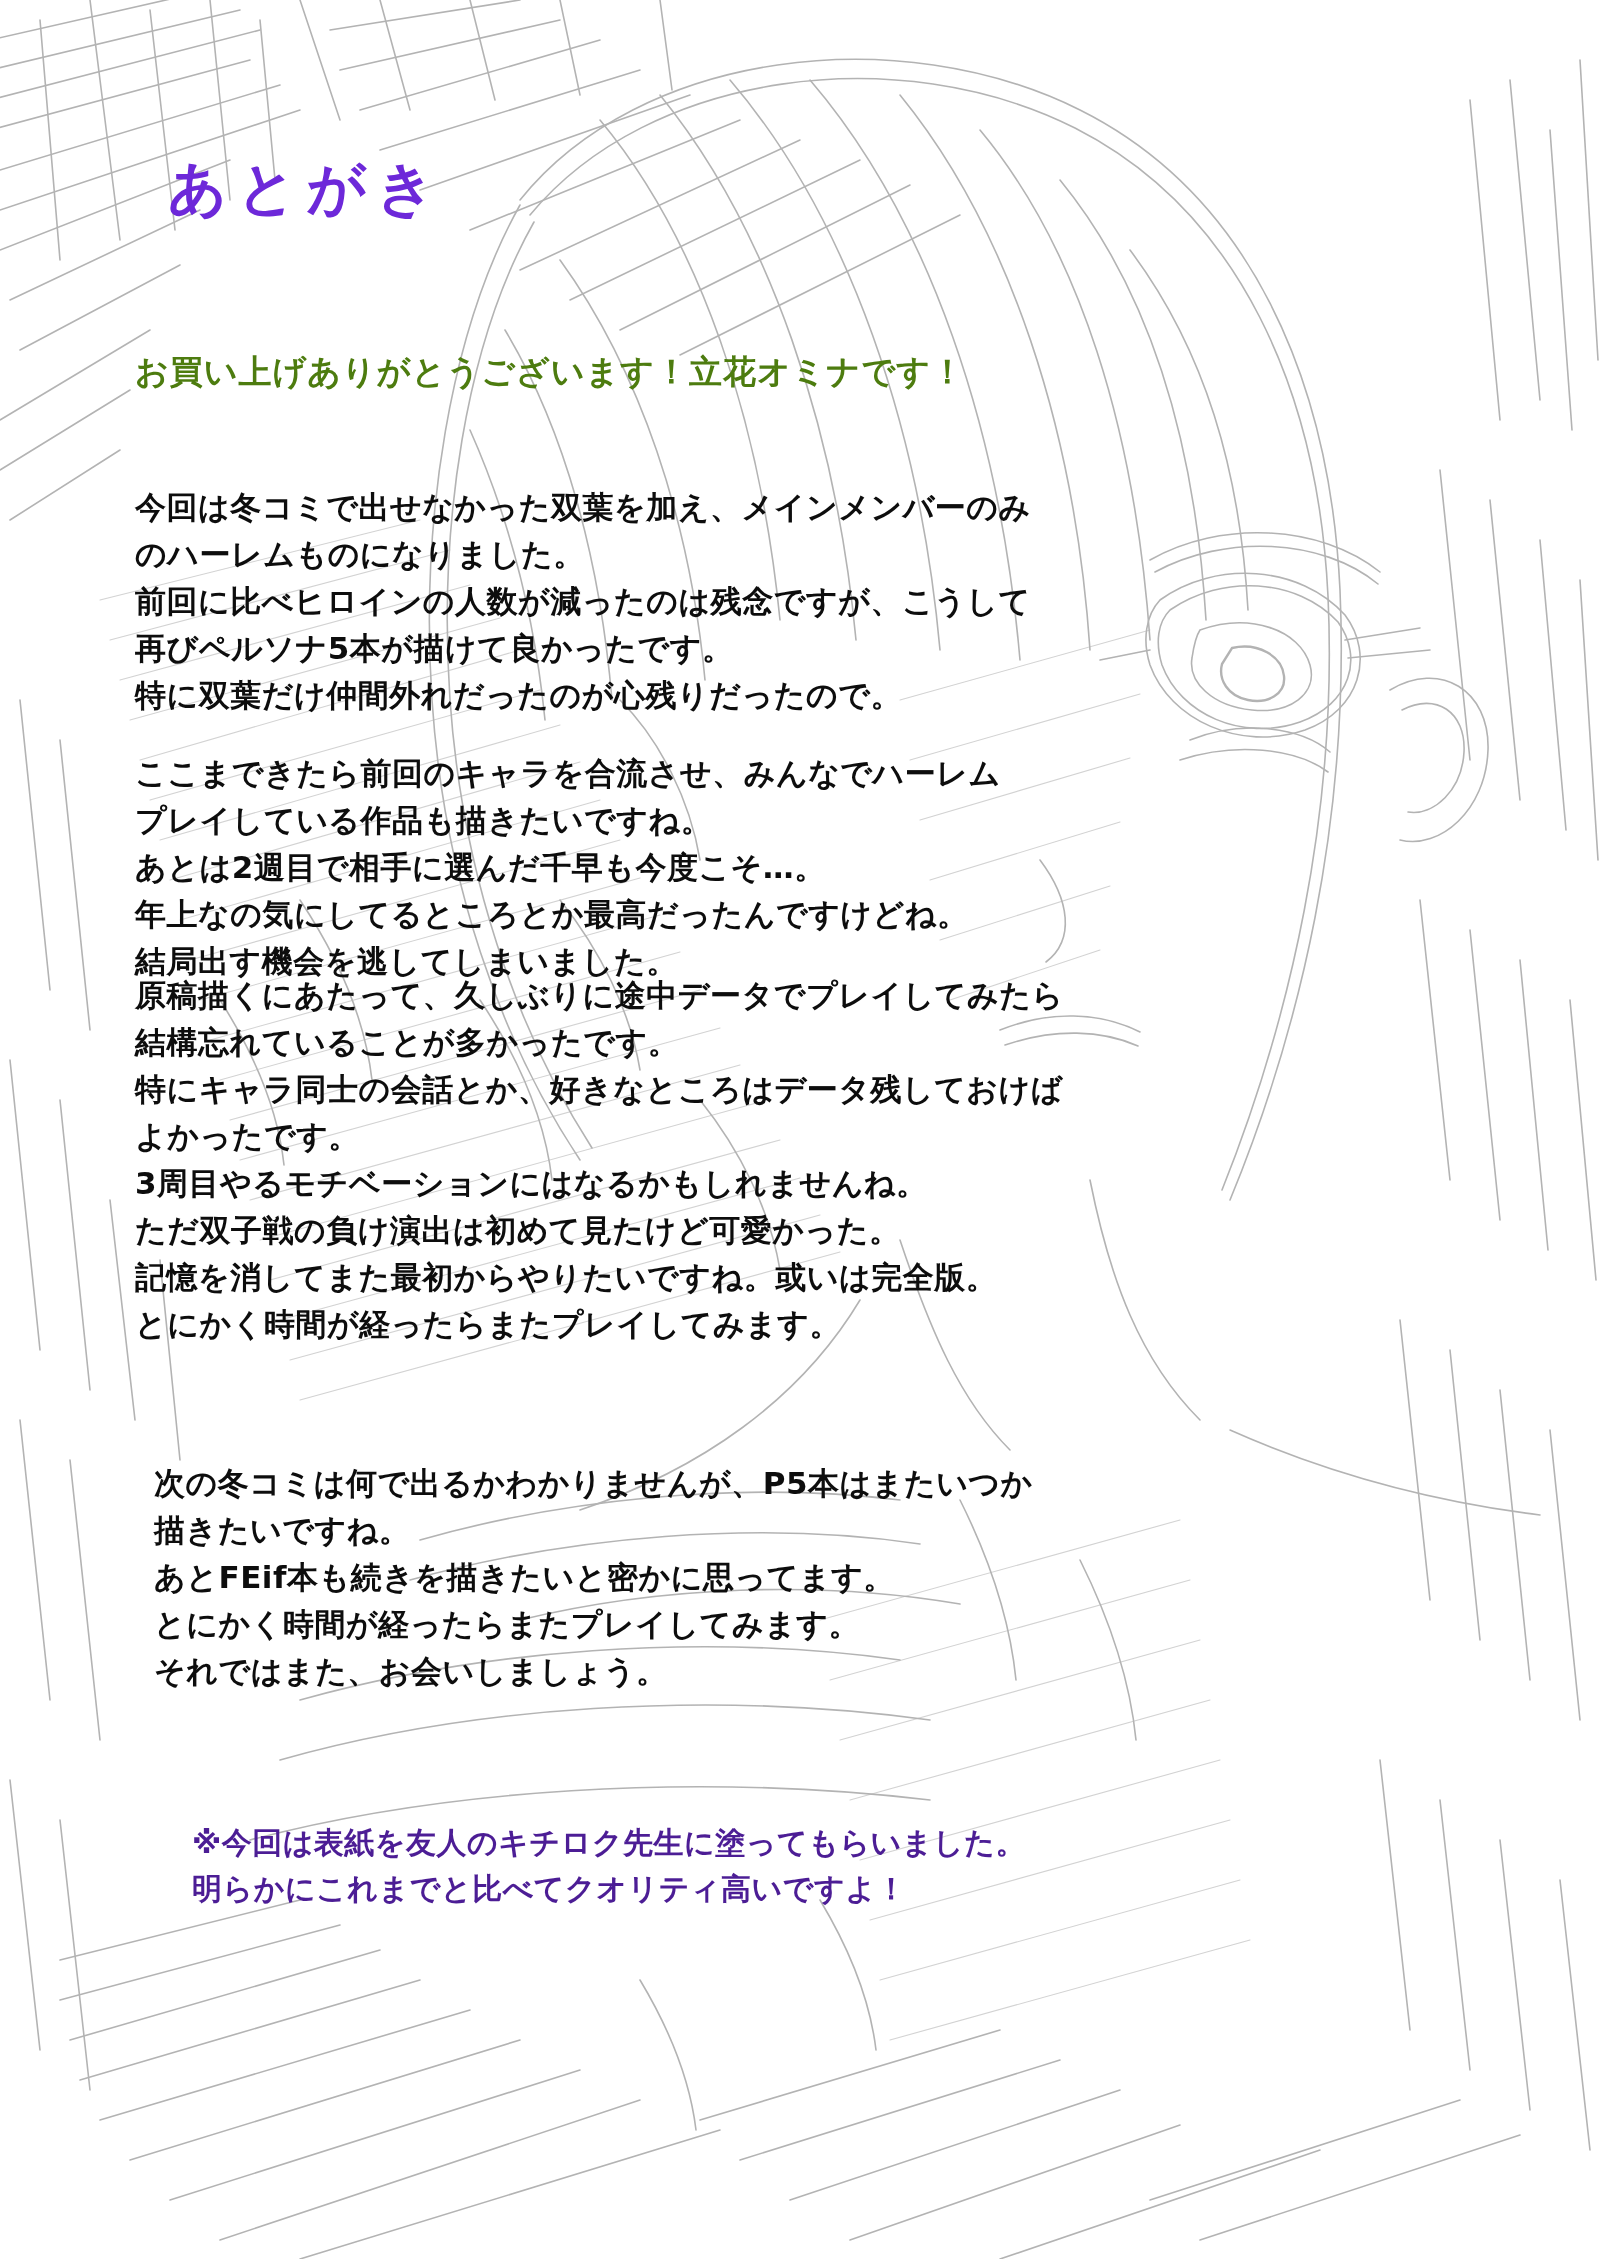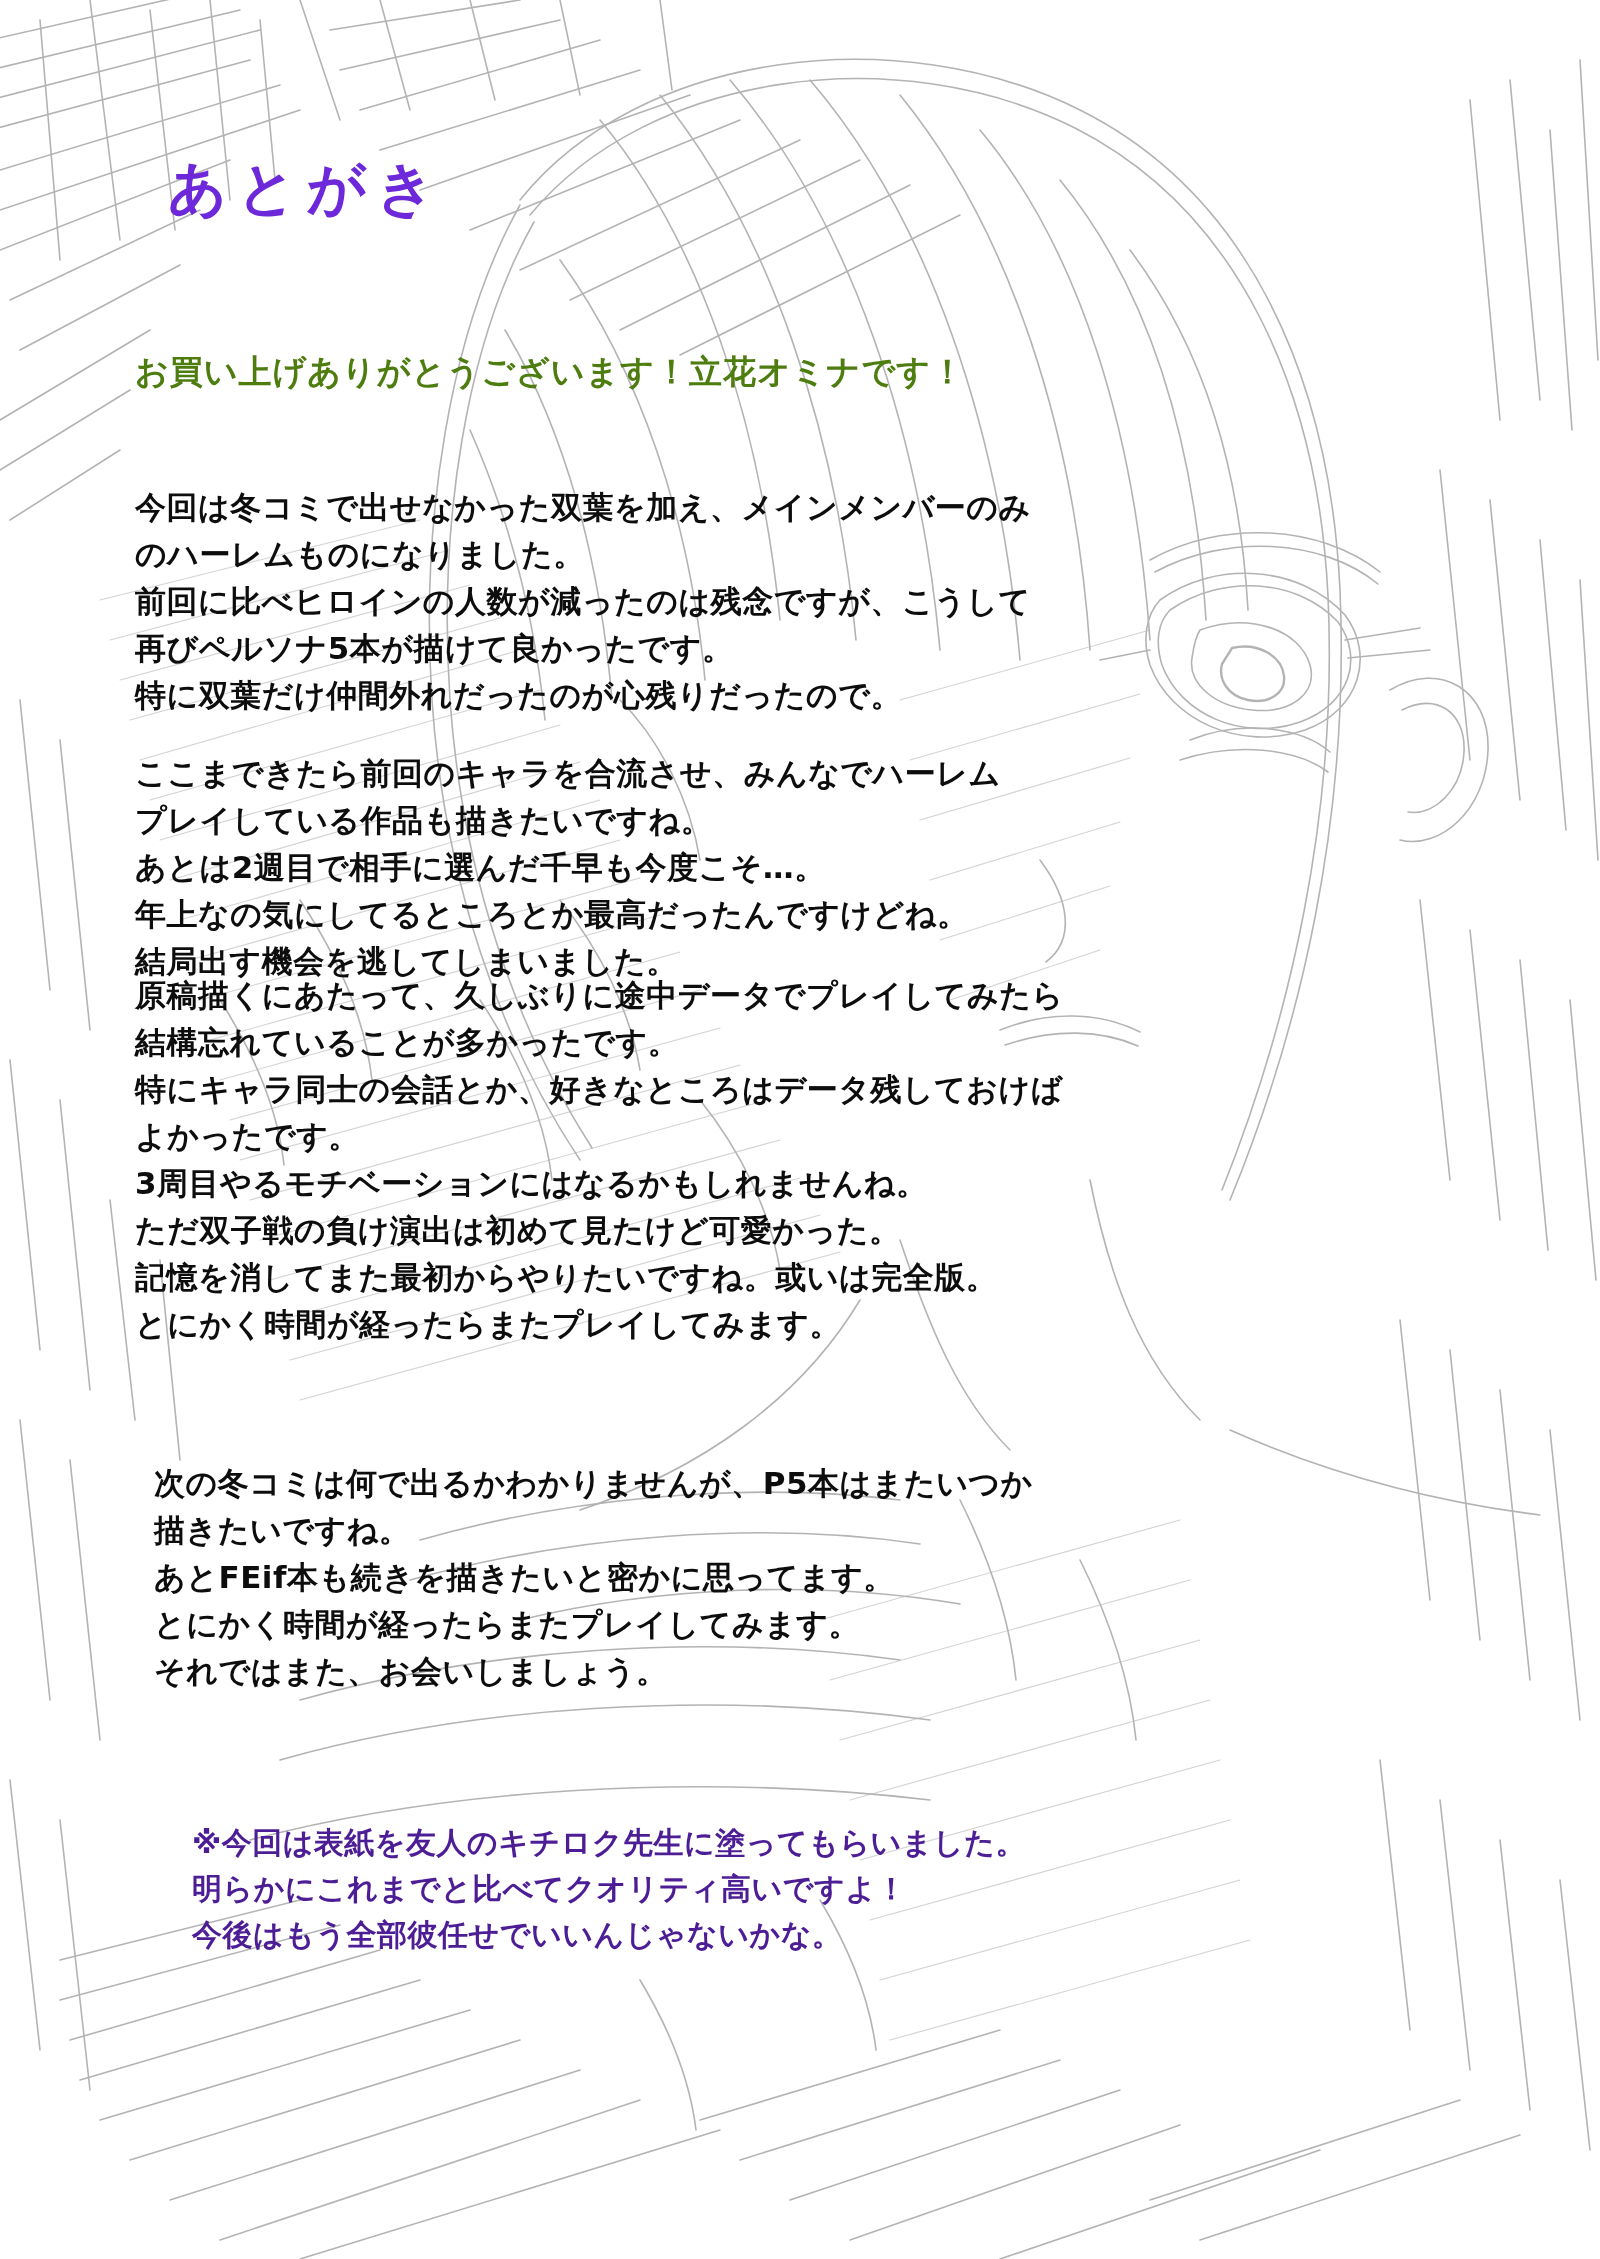--- a/index.html
+++ b/index.html
@@ -328,16 +328,15 @@
     <p>次の冬コミは何で出るかわかりませんが、P5本はまたいつか</p>
     <p>描きたいですね。</p>
     <p>あとFEif本も続きを描きたいと密かに思ってます。</p>
     <p>とにかく時間が経ったらまたプレイしてみます。</p>
     <p>それではまた、お会いしましょう。</p>
   </div>
 
   <div class="note-block">
     <p>※今回は表紙を友人のキチロク先生に塗ってもらいました。</p>
     <p>明らかにこれまでと比べてクオリティ高いですよ！</p>
-    <p>今後はもう全部彼任せでいいんじゃないかな。</p>
   </div>
 
 </div>
 
 </body></html>

